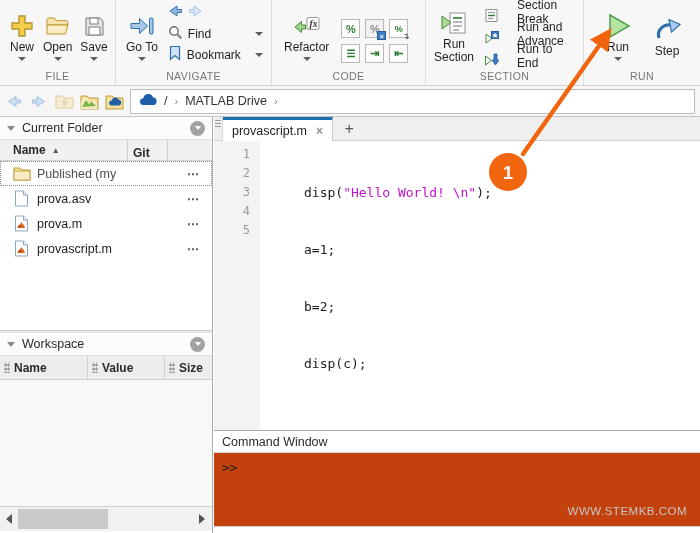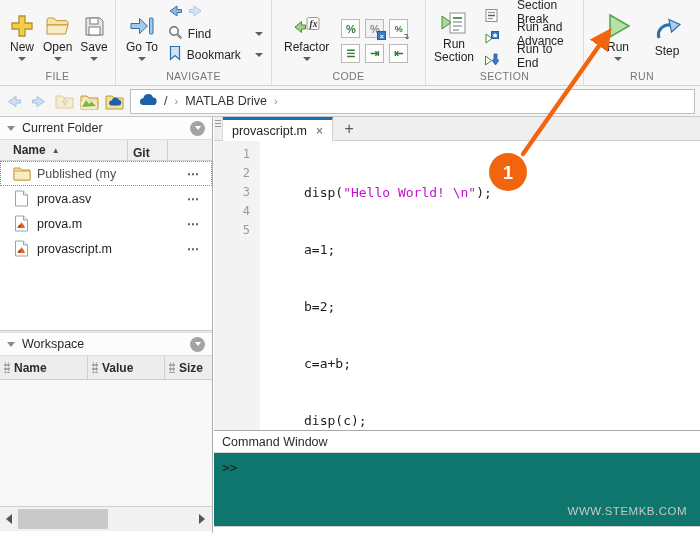--- a/index.html
+++ b/index.html
@@ -73,21 +73,21 @@
   .tabbar{height:24px;background:#efefef;border-bottom:1px solid #d0d0d0;display:flex;align-items:stretch}
   .tabhandle{width:9px;border-right:1px solid #d8d8d8;padding-top:3px}
   .tabhandle .hgrip{width:6px;height:9px;margin:0 auto;background-image:linear-gradient(#9a9a9a 1px,transparent 1px);background-size:100% 3px}
   .tab{position:relative;background:#fff;border-right:1px solid #cfcfcf;border-top:3px solid #1a6fae;display:flex;align-items:center;gap:9px;padding:0 9px;margin-bottom:-1px;font-size:12.5px;color:#1d1d1d}
   .tab .x{color:#8e8e8e;font-size:12px;font-weight:bold}
   .newtab{width:32px;display:flex;align-items:center;justify-content:center;color:#5a5a5a;font-size:16px}
   .editor{display:flex;height:289px;background:#fff}
   .gutter{width:46px;background:#f3f3f3;padding:4px 10px 0 0;text-align:right;color:#9a9a9a;font-family:"DejaVu Sans Mono",monospace;font-size:12px;line-height:19px}
   .codearea{flex:1;padding:4px 0 0 44px;font-family:"DejaVu Sans Mono",monospace;font-size:13px;line-height:19px;color:#1c1c1c;white-space:pre}
   .tok-string{color:#bf13cb}
-  .cmdwin{height:97px;border-top:1px solid #a9a9a9;border-bottom:1px solid #cfcfcf;background:#0f766e}
+  .cmdwin{height:97px;border-top:1px solid #a9a9a9;border-bottom:1px solid #cfcfcf;background:#c2410c}
   .cmd-hd{height:22px;display:flex;align-items:center;padding:0 8px;font-size:12.5px;color:#2b2b2b;border-bottom:1px solid #d6d6d6;background:#fff}
   .cmd-body{position:relative;height:73px}
   .prompt{padding:7px 8px;font-family:"DejaVu Sans Mono",monospace;font-size:13px;color:#1c1c1c}
   .watermark{position:absolute;right:13px;bottom:9px;font-size:11.5px;color:#c7c7c7;letter-spacing:.5px}
 
   
   .overlay{position:absolute;left:0;top:0;width:700px;height:533px;pointer-events:none;z-index:20}
   .anno-num{font-family:"Liberation Sans",sans-serif;font-weight:bold;font-size:18px}
 </style>
 </head>
@@ -464,21 +464,20 @@
         <div>1</div>
         <div>2</div>
         <div>3</div>
         <div>4</div>
         <div>5</div>
       </div>
       <div class="codearea">
         <div><span>disp(</span><span class="tok-string">"Hello World! \n"</span><span>);</span></div>
         <div><span>a=1;</span></div>
         <div><span>b=2;</span></div>
-        <div><span>c=a+b;</span></div>
         <div><span>disp(c);</span></div>
       </div>
     </div>
 
     <div class="cmdwin">
       <div class="cmd-hd">
         <span>Command Window</span>
       </div>
       <div class="cmd-body">
         <div class="prompt">&gt;&gt;</div>

